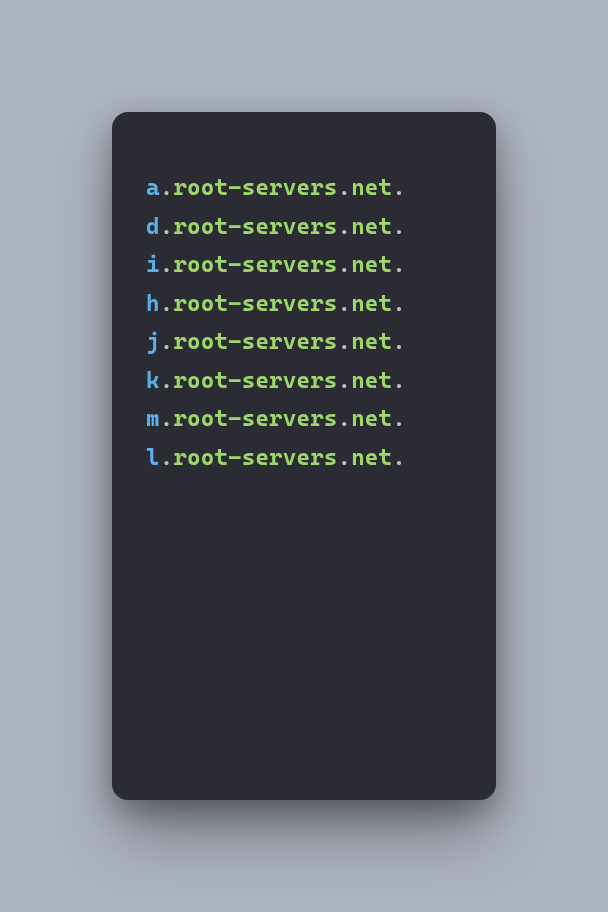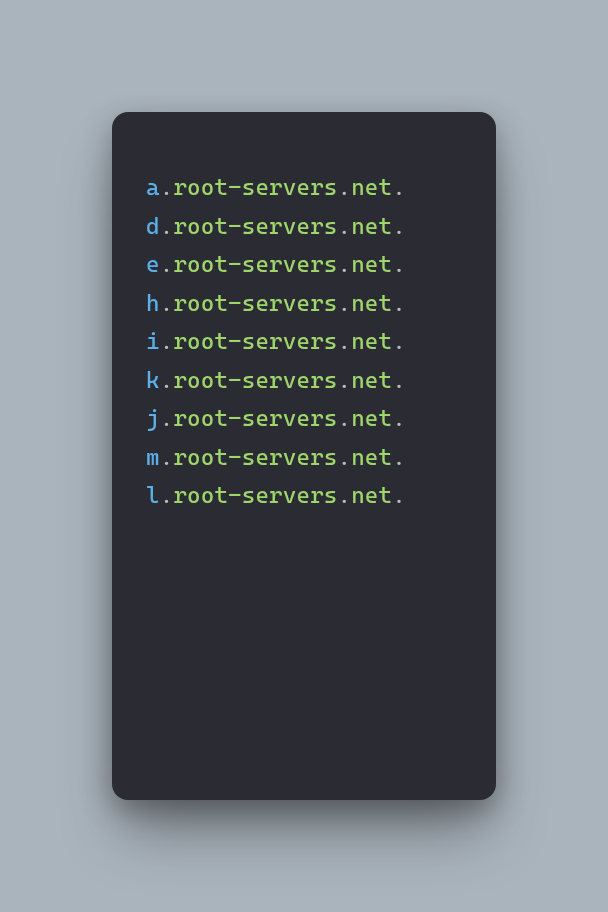--- a/index.html
+++ b/index.html
@@ -18,33 +18,32 @@
     border-radius: 16px;
     padding: 56px 32px 32px 34px;
     box-shadow:
       0 40px 60px -10px rgba(0,0,0,0.35),
       0 10px 30px rgba(0,0,0,0.30);
   }
   .line {
     font-size: 23px;
     line-height: 38.5px;
     white-space: pre;
-    font-weight: 400;
+    font-weight: 700;
     letter-spacing: 0.2px;
   }
   .seg-prefix { color: #5bb0e8; }
   .seg-dot    { color: #bdbdbd; }
   .seg-domain { color: #9fd66b; }
 </style>
 </head>
 <body>
 
 <div class="panel">
   <div class="line"><span class="seg-prefix">a</span><span class="seg-dot">.</span><span class="seg-domain">root-servers</span><span class="seg-dot">.</span><span class="seg-domain">net</span><span class="seg-dot">.</span></div>
   <div class="line"><span class="seg-prefix">d</span><span class="seg-dot">.</span><span class="seg-domain">root-servers</span><span class="seg-dot">.</span><span class="seg-domain">net</span><span class="seg-dot">.</span></div>
-  <div class="line"><span class="seg-prefix">e</span><span class="seg-dot">.</span><span class="seg-domain">root-servers</span><span class="seg-dot">.</span><span class="seg-domain">net</span><span class="seg-dot">.</span></div>
+  <div class="line"><span class="seg-prefix">i</span><span class="seg-dot">.</span><span class="seg-domain">root-servers</span><span class="seg-dot">.</span><span class="seg-domain">net</span><span class="seg-dot">.</span></div>
   <div class="line"><span class="seg-prefix">h</span><span class="seg-dot">.</span><span class="seg-domain">root-servers</span><span class="seg-dot">.</span><span class="seg-domain">net</span><span class="seg-dot">.</span></div>
-  <div class="line"><span class="seg-prefix">i</span><span class="seg-dot">.</span><span class="seg-domain">root-servers</span><span class="seg-dot">.</span><span class="seg-domain">net</span><span class="seg-dot">.</span></div>
+  <div class="line"><span class="seg-prefix">j</span><span class="seg-dot">.</span><span class="seg-domain">root-servers</span><span class="seg-dot">.</span><span class="seg-domain">net</span><span class="seg-dot">.</span></div>
   <div class="line"><span class="seg-prefix">k</span><span class="seg-dot">.</span><span class="seg-domain">root-servers</span><span class="seg-dot">.</span><span class="seg-domain">net</span><span class="seg-dot">.</span></div>
-  <div class="line"><span class="seg-prefix">j</span><span class="seg-dot">.</span><span class="seg-domain">root-servers</span><span class="seg-dot">.</span><span class="seg-domain">net</span><span class="seg-dot">.</span></div>
   <div class="line"><span class="seg-prefix">m</span><span class="seg-dot">.</span><span class="seg-domain">root-servers</span><span class="seg-dot">.</span><span class="seg-domain">net</span><span class="seg-dot">.</span></div>
   <div class="line"><span class="seg-prefix">l</span><span class="seg-dot">.</span><span class="seg-domain">root-servers</span><span class="seg-dot">.</span><span class="seg-domain">net</span><span class="seg-dot">.</span></div>
 </div>
 
 </body></html>

